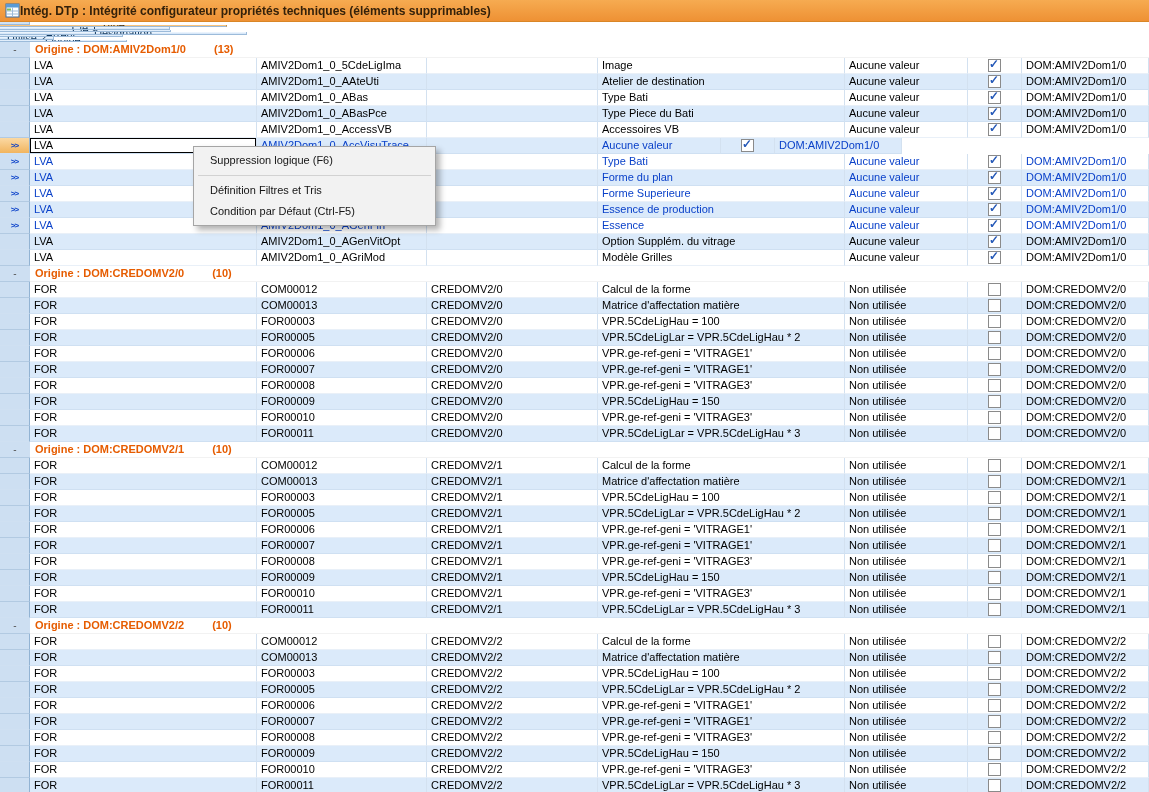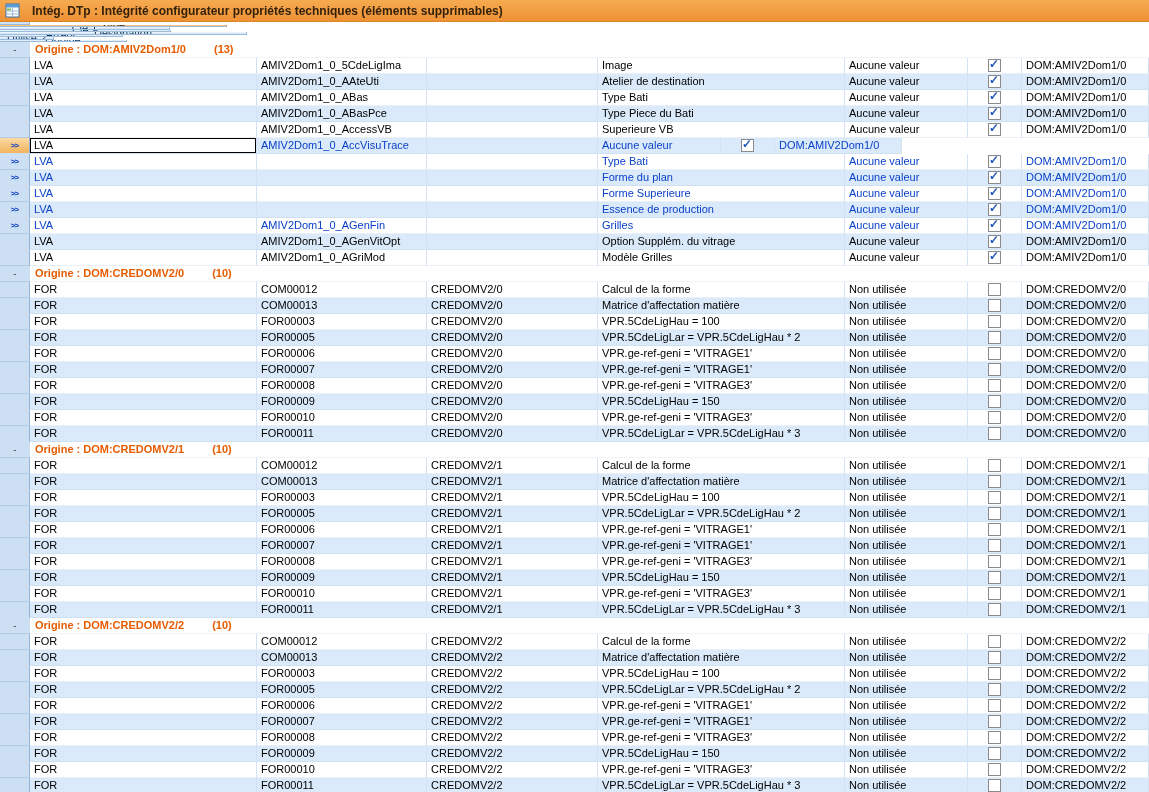--- a/index.html
+++ b/index.html
@@ -3,21 +3,21 @@
 <meta charset="utf-8">
 <style>
   html,body{margin:0;padding:0;}
   body{
     width:1149px;height:792px;overflow:hidden;position:relative;
     background:#fff;font-family:"Liberation Sans",sans-serif;font-size:11px;color:#000;
   }
   .app{position:absolute;inset:0;}
   
   .titlebar{
-    height:22px;display:flex;align-items:center;gap:12px;padding-left:5px;
+    height:22px;display:flex;align-items:center;gap:0;padding-left:5px;
     background:linear-gradient(var(--c-titlebar_top,#f6ab51),var(--c-titlebar_bottom,#ee9134));
     border-bottom:1px solid #d98627;box-sizing:border-box;
   }
   .app-icon{width:15px;height:15px;display:inline-block;flex:0 0 auto;}
   .title-text{font-size:12px;font-weight:600;color:#34210a;white-space:nowrap;}
   
   .grid{position:absolute;top:22px;left:0;right:0;bottom:0;}
   .header{display:flex;height:20px;flex-direction:column;}
   .h-cell{
     box-sizing:border-box;height:20px;display:flex;align-items:center;justify-content:center;
@@ -160,21 +160,21 @@
           <div class="cell w-use c-use">
             <div class="checkbox checked"></div>
           </div>
           <div class="cell w-orig">DOM:AMIV2Dom1/0</div>
         </div>
         <div class="row data-row">
           <div class="cell gutter"></div>
           <div class="cell w-type">LVA</div>
           <div class="cell w-cle1">AMIV2Dom1_0_AccessVB</div>
           <div class="cell w-cle2"></div>
-          <div class="cell w-des">Superieure VB</div>
+          <div class="cell w-des">Accessoires VB</div>
           <div class="cell w-err">Aucune valeur</div>
           <div class="cell w-use c-use">
             <div class="checkbox checked"></div>
           </div>
           <div class="cell w-orig">DOM:AMIV2Dom1/0</div>
         </div>
         <div class="row data-row alt selected">
           <div class="cell gutter current">&gt;&gt;</div>
           <div class="cell w-type focus-cell">LVA</div>
           <div class="cell w-cle1">AMIV2Dom1_0_AccVisuTrace</div>
@@ -231,21 +231,21 @@
           <div class="cell w-use c-use">
             <div class="checkbox checked"></div>
           </div>
           <div class="cell w-orig">DOM:AMIV2Dom1/0</div>
         </div>
         <div class="row data-row selected">
           <div class="cell gutter">&gt;&gt;</div>
           <div class="cell w-type">LVA</div>
           <div class="cell w-cle1">AMIV2Dom1_0_AGenFin</div>
           <div class="cell w-cle2"></div>
-          <div class="cell w-des">Grilles</div>
+          <div class="cell w-des">Essence</div>
           <div class="cell w-err">Aucune valeur</div>
           <div class="cell w-use c-use">
             <div class="checkbox checked"></div>
           </div>
           <div class="cell w-orig">DOM:AMIV2Dom1/0</div>
         </div>
         <div class="row data-row alt">
           <div class="cell gutter"></div>
           <div class="cell w-type">LVA</div>
           <div class="cell w-cle1">AMIV2Dom1_0_AGenVitOpt</div>
@@ -646,14 +646,20 @@
           <div class="cell w-des">VPR.5CdeLigLar = VPR.5CdeLigHau * 3</div>
           <div class="cell w-err">Non utilisée</div>
           <div class="cell w-use c-use">
             <div class="checkbox"></div>
           </div>
           <div class="cell w-orig">DOM:CREDOMV2/2</div>
         </div>
       </div>
   </div>
 
+  <div class="context-menu">
+      <div class="menu-item">Suppression logique (F6)</div>
+      <div class="menu-sep"></div>
+      <div class="menu-item">Définition Filtres et Tris</div>
+      <div class="menu-item">Condition par Défaut (Ctrl-F5)</div>
+    </div>
 
 </div>
 
 </body></html>

